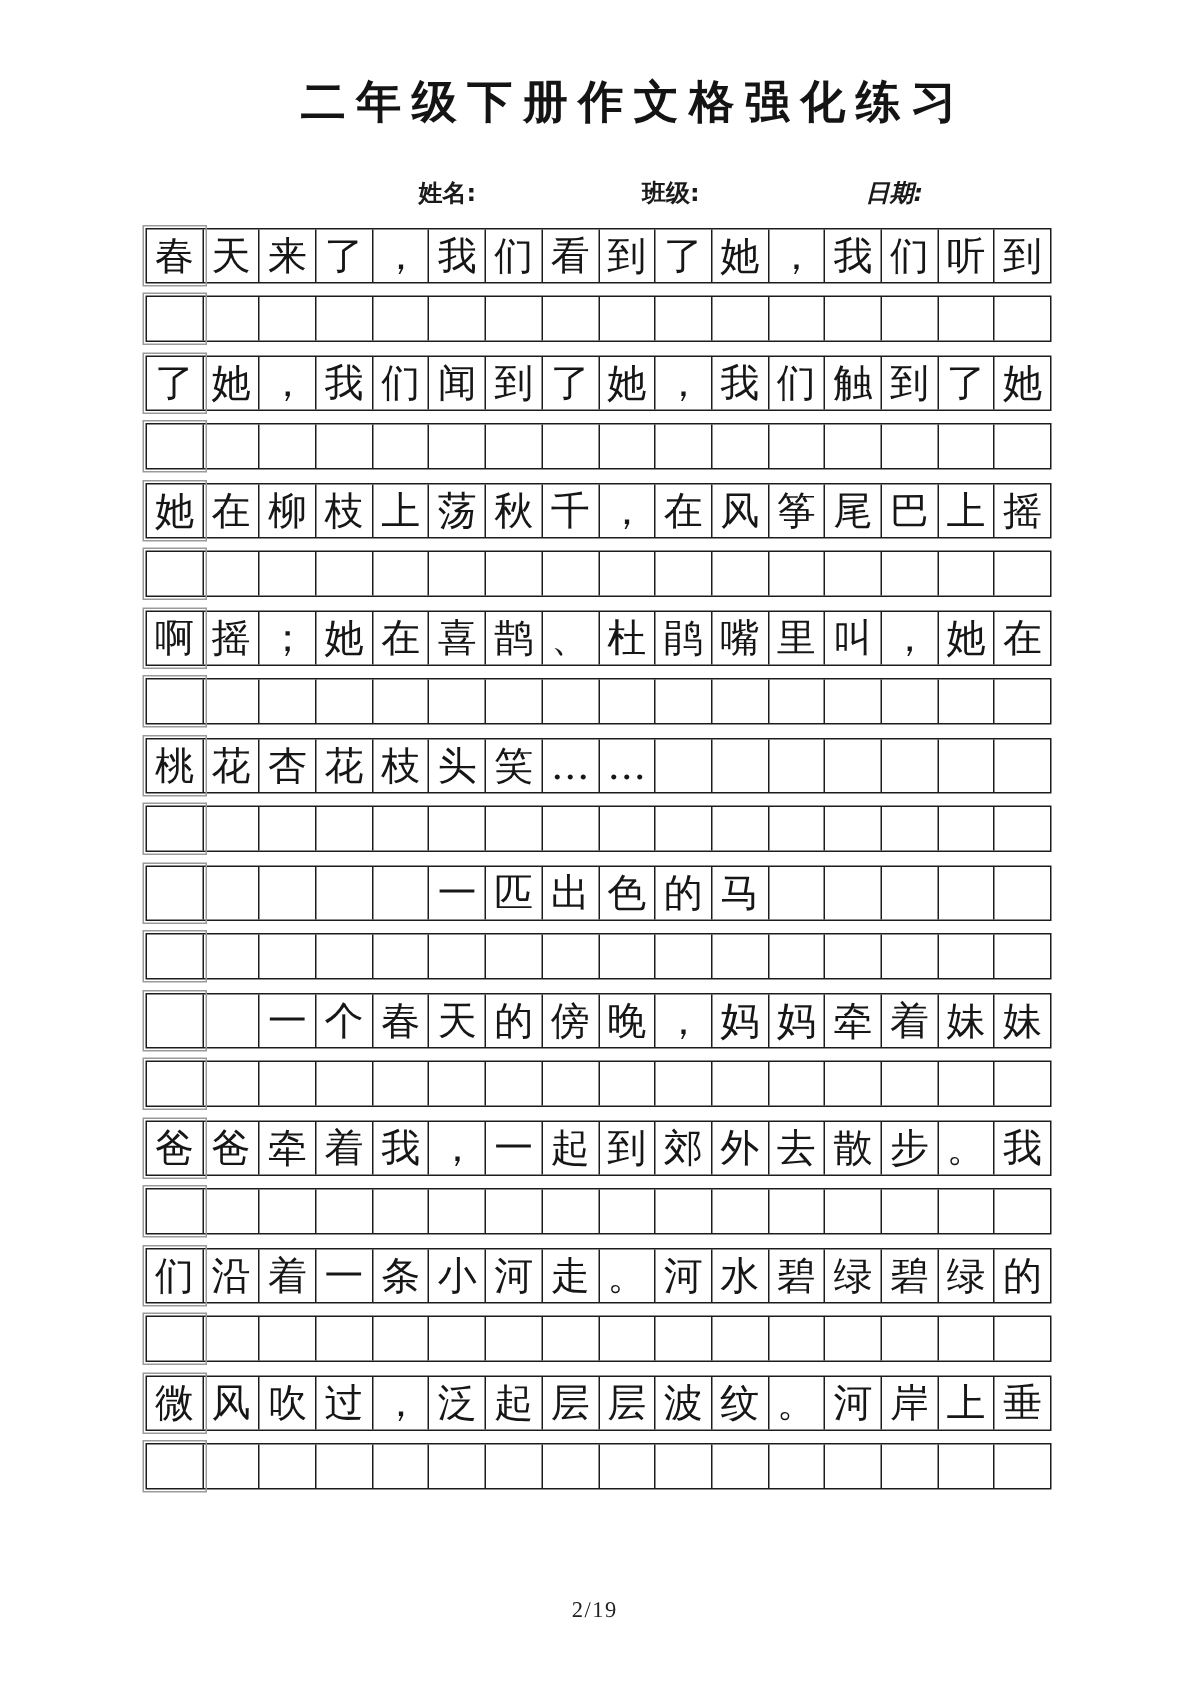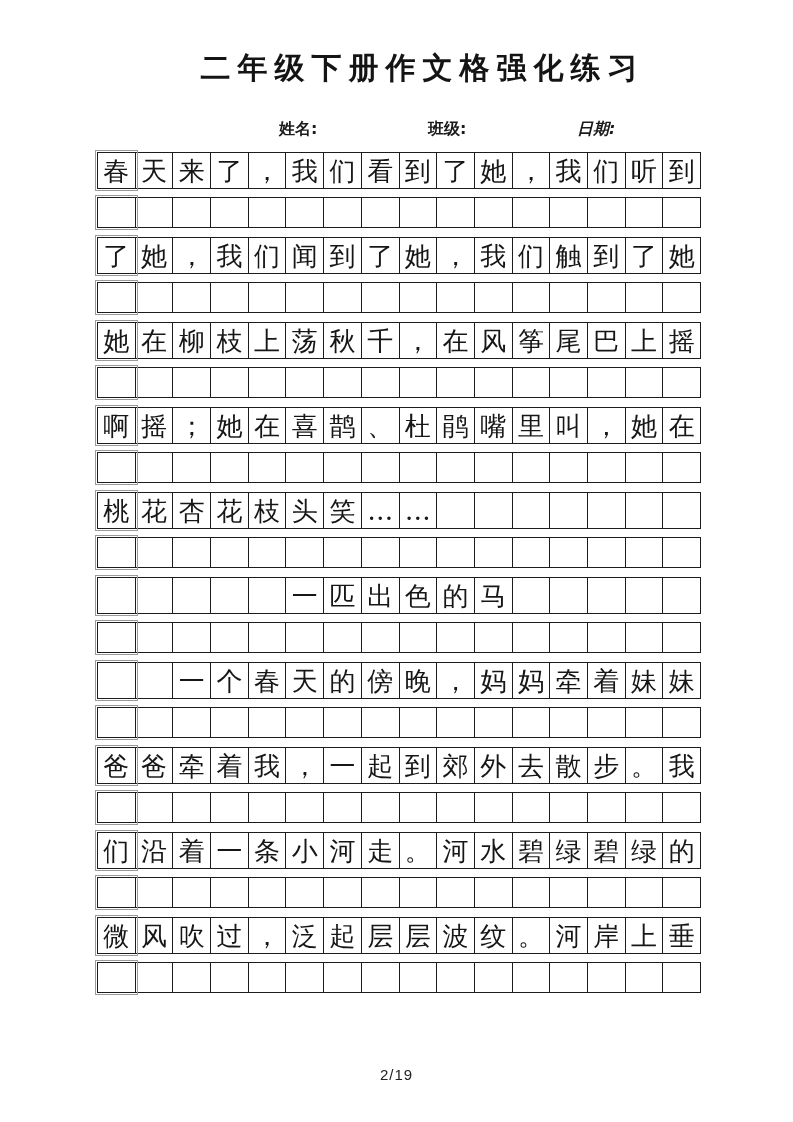--- a/index.html
+++ b/index.html
@@ -65,21 +65,21 @@
   }
   .grid-cell:first-child {
     border-left: none;
     outline: 1px solid #9a9a9a;
     outline-offset: 2px;
   }
   .page-footer {
     position: absolute;
     top: 1066px; left: 0; width: 100%;
     text-align: center;
-    font-family: Liberation Sans, sans-serif;
+    font-family: Liberation Serif, serif;
     font-size: 15px;
     color: #222;
     letter-spacing: 1px;
   }
 </style>
 </head>
 <body>
 
 <div>
 

